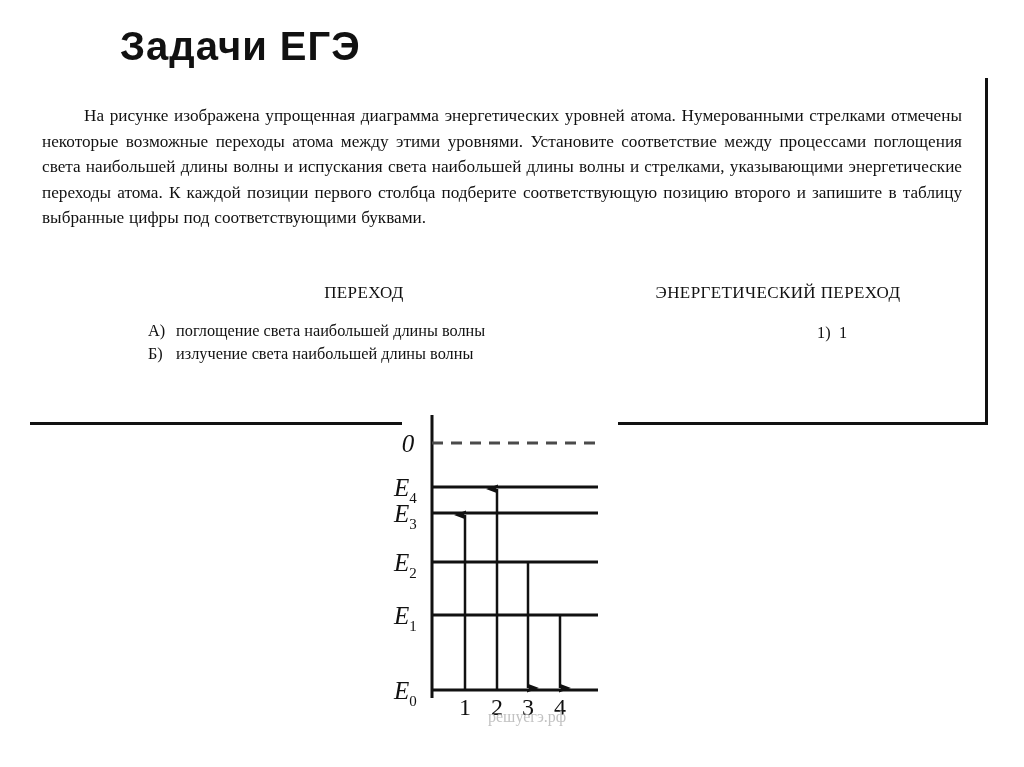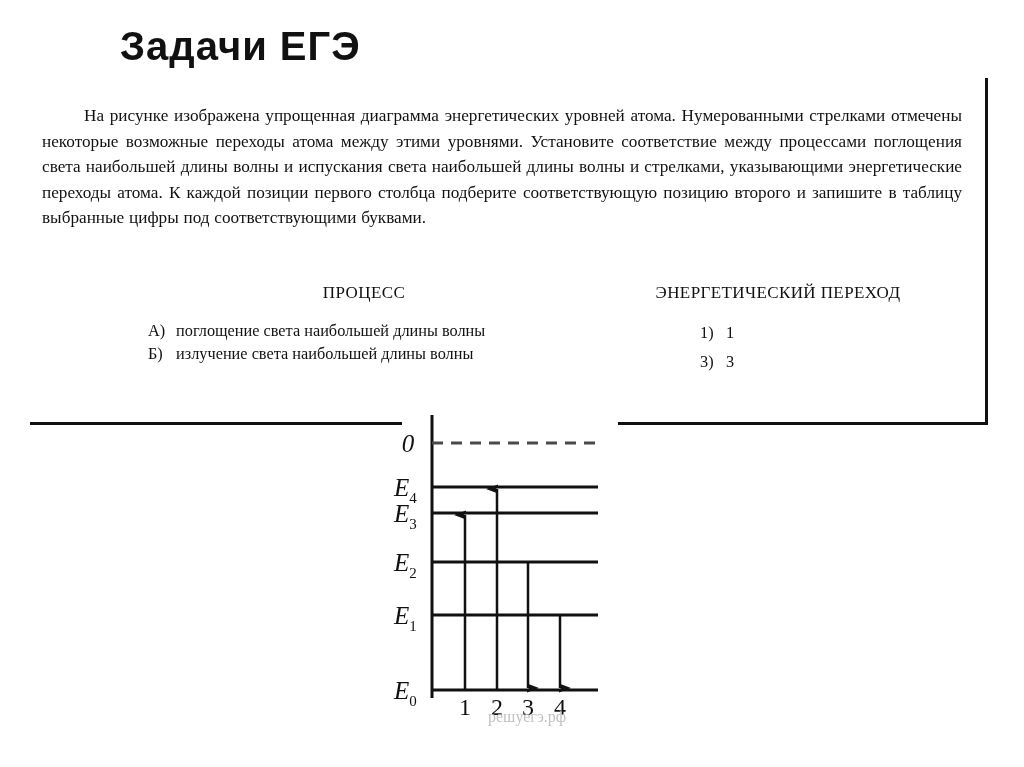--- a/index.html
+++ b/index.html
@@ -113,20 +113,21 @@
     white-space: nowrap;
     color: #111111;
   }
   #process-column .opt-item .opt-key {
     display: inline-block;
     min-width: 24px;
   }
   #transition-column .opt-list {
     margin-top: 16px;
     padding-left: 104px;
+    text-align: center;
   }
   #transition-column .opt-item {
     font-size: 16.3px;
     line-height: 28.5px;
     white-space: nowrap;
     color: #111111;
   }
   #transition-column .opt-item .opt-key {
     display: inline-block;
     min-width: 22px;
@@ -171,44 +172,40 @@
 
 <div id="slide-title">Задачи ЕГЭ</div>
 
 <div id="task-box">
   <p id="task-paragraph">На рисунке изображена упрощенная диаграмма энергетических уровней атома. Нумерованными стрелками отмечены некоторые возможные переходы атома между этими уровнями. Установите соответствие между процессами поглощения света наибольшей длины волны и испускания света наибольшей длины волны и стрелками, указывающими энергетические переходы атома. К каждой позиции первого столбца подберите соответствующую позицию второго и запишите в таблицу выбранные цифры под соответствующими буквами.</p>
 </div>
 <div id="task-rule-left"></div>
 <div id="task-rule-right"></div>
 
 <div id="process-column">
-  <div class="col-header">ПРОЦЕСС</div>
+  <div class="col-header">ПЕРЕХОД</div>
   <ul class="opt-list">
     <li class="opt-item">
       <span class="opt-key">А)</span>
       <span>поглощение света наибольшей длины волны</span>
     </li>
     <li class="opt-item">
       <span class="opt-key">Б)</span>
       <span>излучение света наибольшей длины волны</span>
     </li>
   </ul>
 </div>
 
 <div id="transition-column">
   <div class="col-header">ЭНЕРГЕТИЧЕСКИЙ ПЕРЕХОД</div>
   <ul class="opt-list">
     <li class="opt-item">
       <span class="opt-key">1)</span>
       <span>1</span>
     </li>
-    <li class="opt-item">
-      <span class="opt-key">3)</span>
-      <span>3</span>
-    </li>
   </ul>
 </div>
 
 <div id="energy-diagram">
   <svg width="250" height="345" viewBox="0 0 250 345" xmlns="http://www.w3.org/2000/svg">
     <defs>
       <marker id="arrow-up-head" markerWidth="10" markerHeight="12" refX="5" refY="11" orient="auto" markerUnits="userSpaceOnUse">
         <path d="M5,0 L10,13 L5,10 L0,13 Z" fill="#111111"></path>
       </marker>
       <marker id="arrow-down-head" markerWidth="10" markerHeight="12" refX="5" refY="11" orient="auto" markerUnits="userSpaceOnUse">

